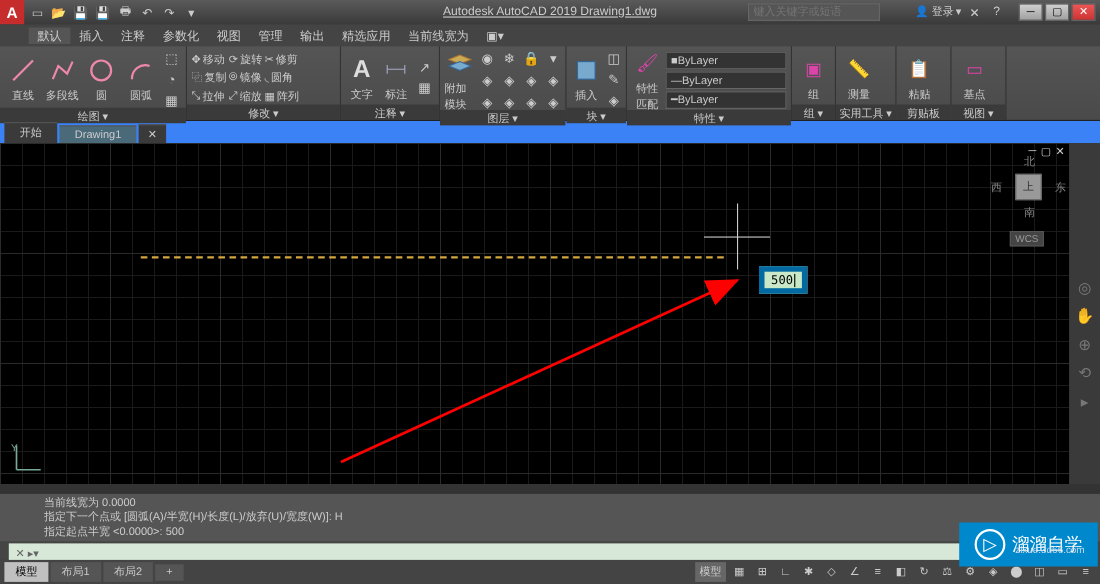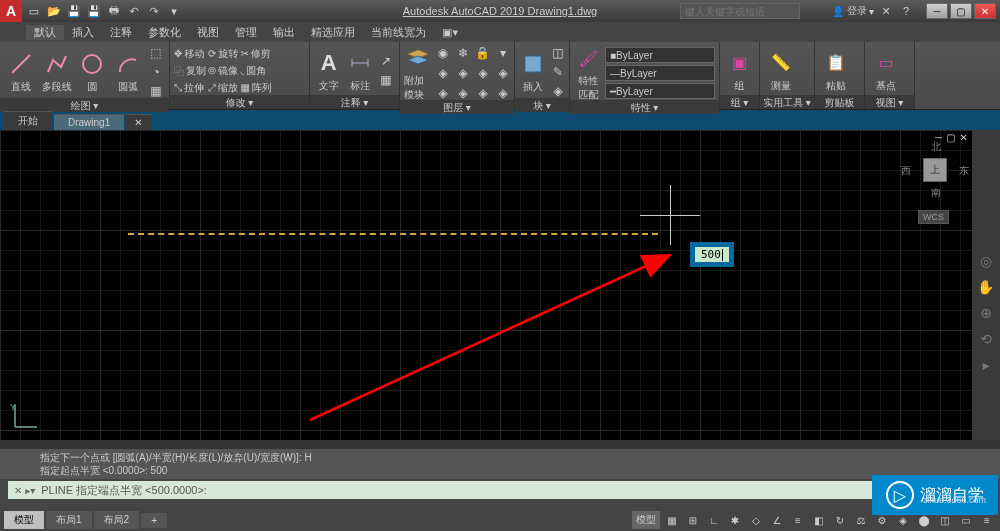--- a/index.html
+++ b/index.html
@@ -30,21 +30,21 @@
     .panel-label { height: 14px; color: #ccc; font-size: 10px; text-align: center; background: #3a3a3a; margin: -2px -4px; padding: 1px 0; font-family: Liberation Serif, serif; }
     .big-btn { width: 34px; display: flex; flex-direction: column; align-items: center; gap: 2px; cursor: pointer; }
     .big-btn-icon { width: 28px; height: 28px; display: flex; align-items: center; justify-content: center; color: #d4a; }
     .big-btn-label { color: #ccc; font-size: 10px; }
     .small-btn { width: 18px; height: 18px; display: flex; align-items: center; justify-content: center; cursor: pointer; color: #ccc; font-size: 12px; }
     .btn-col { display: flex; flex-direction: column; gap: 1px; }
     .btn-row { display: flex; align-items: center; gap: 2px; color: #ccc; font-size: 10px; cursor: pointer; }
     .layer-combo { width: 110px; height: 16px; background: #333; border: 1px solid #666; color: #ccc; font-size: 10px; padding: 0 4px; display: flex; align-items: center; }
     
     
-    .file-tabs { height: 20px; background: #0c4a6e; display: flex; align-items: flex-end; padding-left: 4px; }
+    .file-tabs { height: 20px; background: #3b82f6; display: flex; align-items: flex-end; padding-left: 4px; }
     .file-tab { padding: 2px 14px; background: #3a3a3a; color: #ccc; font-size: 10px; border-top: 1px solid #555; margin-right: 2px; cursor: pointer; }
     .file-tab.active { background: #4a6a7a; }
     
     
     .drawing-area { position: absolute; left: 0; top: 130px; right: 28px; height: 310px; background: #000; overflow: hidden; }
     .grid { position: absolute; inset: 0; background-image: 
       linear-gradient(#1a1a1a 1px, transparent 1px),
       linear-gradient(90deg, #1a1a1a 1px, transparent 1px);
       background-size: 20px 20px; }
     .grid-major { position: absolute; inset: 0; background-image:
@@ -386,26 +386,26 @@
 <div class="navbar-right">
   <div class="nav-tool">◎</div>
   <div class="nav-tool">✋</div>
   <div class="nav-tool">⊕</div>
   <div class="nav-tool">⟲</div>
   <div class="nav-tool">▸</div>
 </div>
 
 <div class="cmdline-area">
   <div class="cmd-history">
+    <div>当前线宽为 0.0000</div>
     <div>指定下一个点或 [圆弧(A)/半宽(H)/长度(L)/放弃(U)/宽度(W)]: H</div>
     <div>指定起点半宽 &lt;0.0000&gt;: 500</div>
   </div>
   <div class="cmd-input-row">
     <span class="cmd-chevron">✕ ▸▾</span>
-    <span class="cmd-prompt">PLINE 指定端点半宽 &lt;500.0000&gt;:</span>
   </div>
 </div>
 
 <div class="status-bar">
   <div class="model-tab">模型</div>
   <div class="layout-tab">布局1</div>
   <div class="layout-tab">布局2</div>
   <div class="layout-tab">+</div>
   <div class="status-right">
     <span class="status-icon" style="width:auto;padding:0 4px;background:#666">模型</span>

